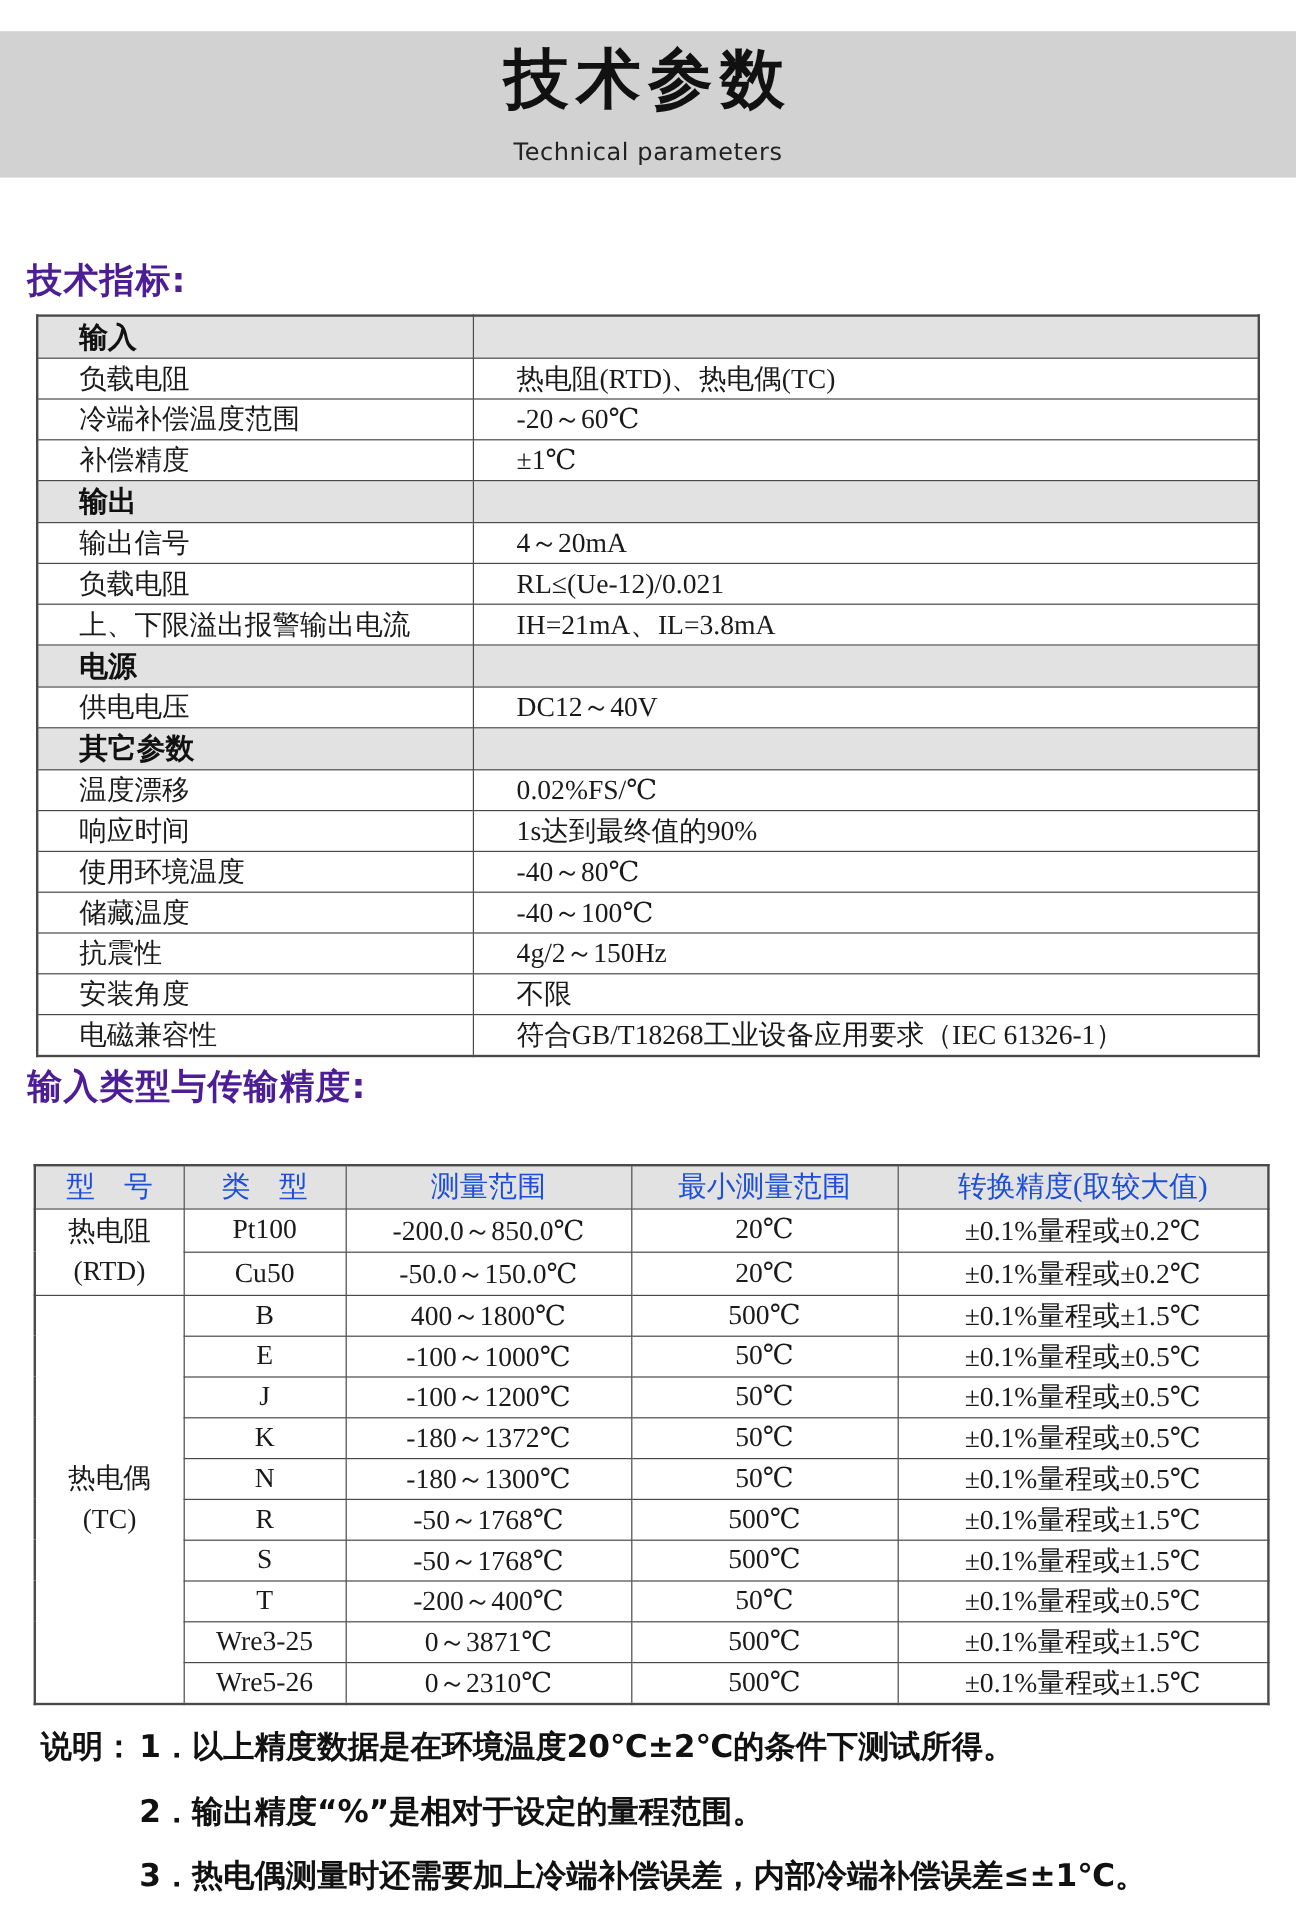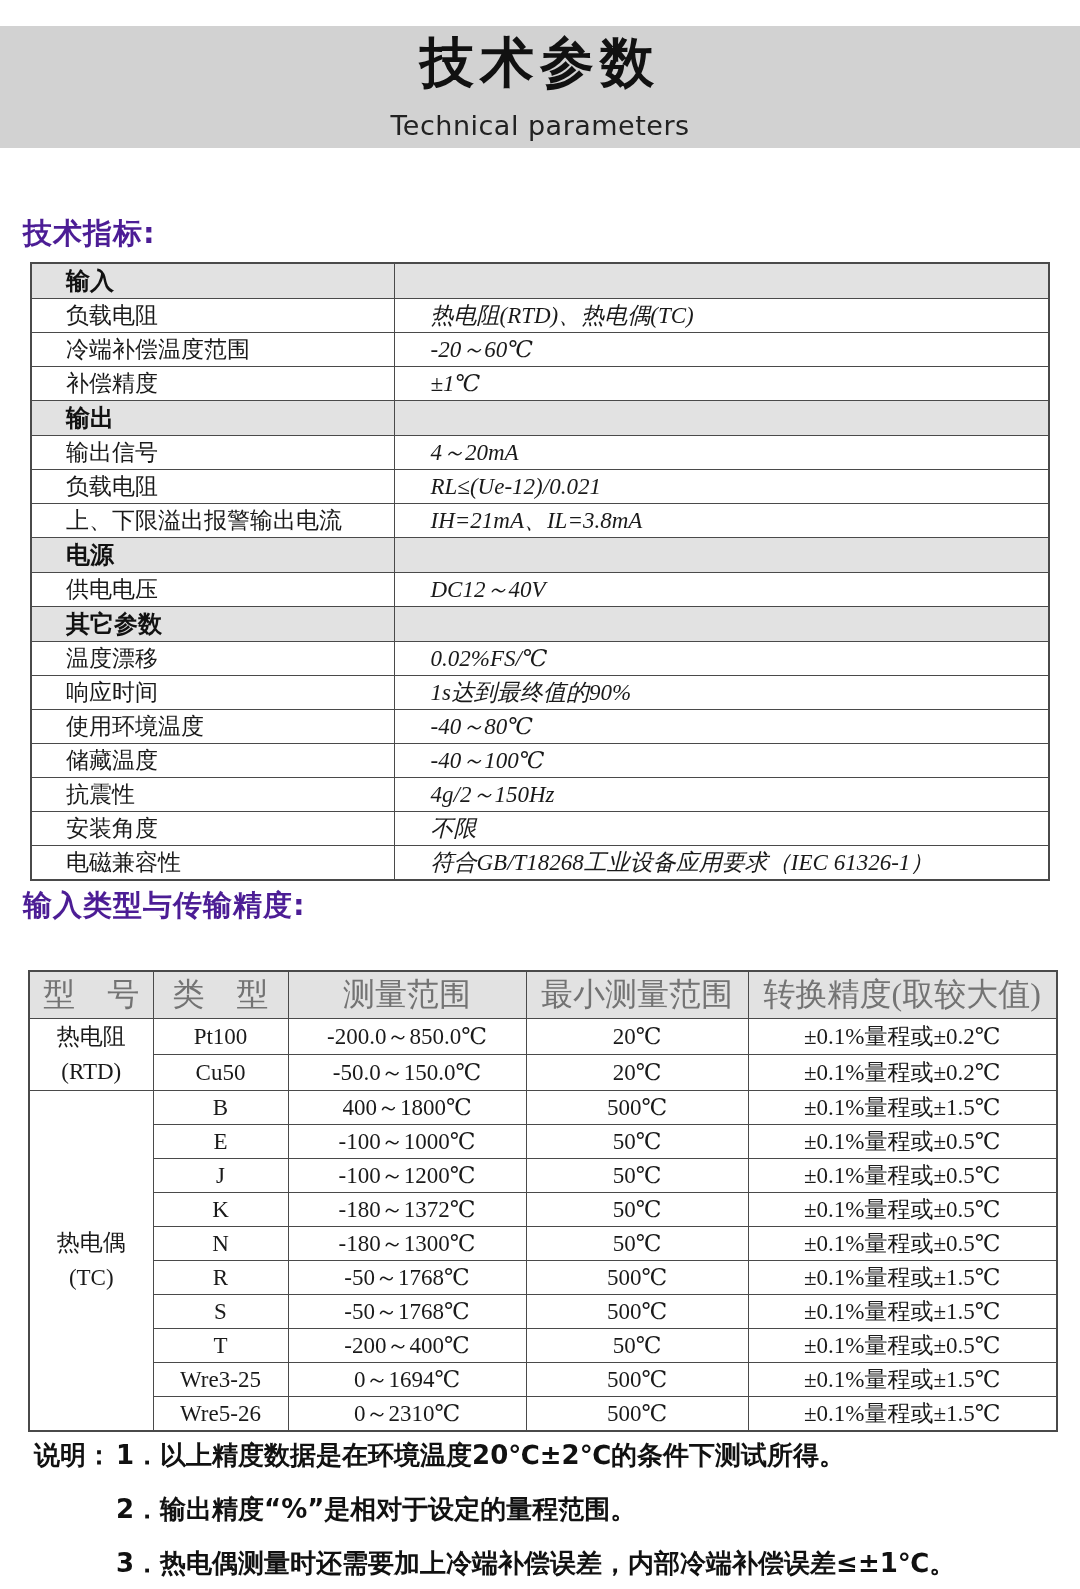--- a/index.html
+++ b/index.html
@@ -11,54 +11,54 @@
   #banner{
     position:absolute;left:0;top:26px;width:1080px;height:122px;
     background:#d2d2d2;display:flex;flex-direction:column;align-items:center;justify-content:center;gap:16px;
   }
   #page-title{
     font-family:"DejaVu Sans","Liberation Sans",sans-serif;
     font-size:54px;font-weight:800;color:#111;letter-spacing:6px;line-height:1.1;
   }
   #page-subtitle{
     font-family:"DejaVu Sans","Liberation Sans",sans-serif;
-    font-size:27px;font-weight:400;color:#222;margin-top:2px;letter-spacing:0.5px;
+    font-size:20px;font-weight:400;color:#222;margin-top:2px;letter-spacing:0.5px;
   }
   
   .sec-heading{
     position:absolute;left:23px;
     font-family:"DejaVu Sans","Liberation Sans",sans-serif;
     font-size:29px;font-weight:700;color:#4c1d95;letter-spacing:1px;
   }
   #specs-heading{top:214px;}
   #accuracy-heading{top:886px;}
   
   table{border-collapse:collapse;table-layout:fixed;}
   td,th{border:1px solid #4a4a4a;overflow:hidden;white-space:nowrap;}
   
   #spec-table{
     position:absolute;left:30px;top:262px;width:1018px;
     border:2px solid #4a4a4a;font-size:23px;
   }
   #spec-table tr{height:30.8px;}
   #spec-table td.c1{padding-left:34px;margin-left:33px;}
-  #spec-table td.c2{padding-left:36px;font-style:italic;}
+  #spec-table td.c2{padding-left:36px;}
   #spec-table tr.section{background:#e2e2e2;}
   #spec-table tr.section td.c1{
     font-family:"DejaVu Sans","Liberation Sans",sans-serif;
     font-weight:700;font-size:24px;color:#111;
   }
   
   #accuracy-table{
     position:absolute;left:28px;top:970px;width:1028px;
     border:2px solid #4a4a4a;font-size:23px;text-align:center;
   }
   #accuracy-table tr{height:34px;}
   #accuracy-table tr.head{height:36px;background:#e2e2e2;}
-  #accuracy-table tr.head td{font-size:32px;color:#737373;}
+  #accuracy-table tr.head td{font-size:24px;color:#1d4ed8;}
   #accuracy-table td.model{line-height:1.5;}
   
   #notes{
     position:absolute;left:30px;top:1428px;width:1030px;
     font-family:"DejaVu Sans","Liberation Sans",sans-serif;
     font-size:26px;font-weight:600;color:#111;
   }
   .note-line{height:54px;display:flex;align-items:center;}
   .note-line .note-prefix{width:86px;flex:0 0 86px;text-align:center;}
 </style>
@@ -230,21 +230,21 @@
           <td>±0.1%量程或±1.5℃</td>
         </tr>
         <tr>
           <td>T</td>
           <td>-200～400℃</td>
           <td>50℃</td>
           <td>±0.1%量程或±0.5℃</td>
         </tr>
         <tr>
           <td>Wre3-25</td>
-          <td>0～1694℃</td>
+          <td>0～3871℃</td>
           <td>500℃</td>
           <td>±0.1%量程或±1.5℃</td>
         </tr>
         <tr>
           <td>Wre5-26</td>
           <td>0～2310℃</td>
           <td>500℃</td>
           <td>±0.1%量程或±1.5℃</td>
         </tr>
       </tbody>

